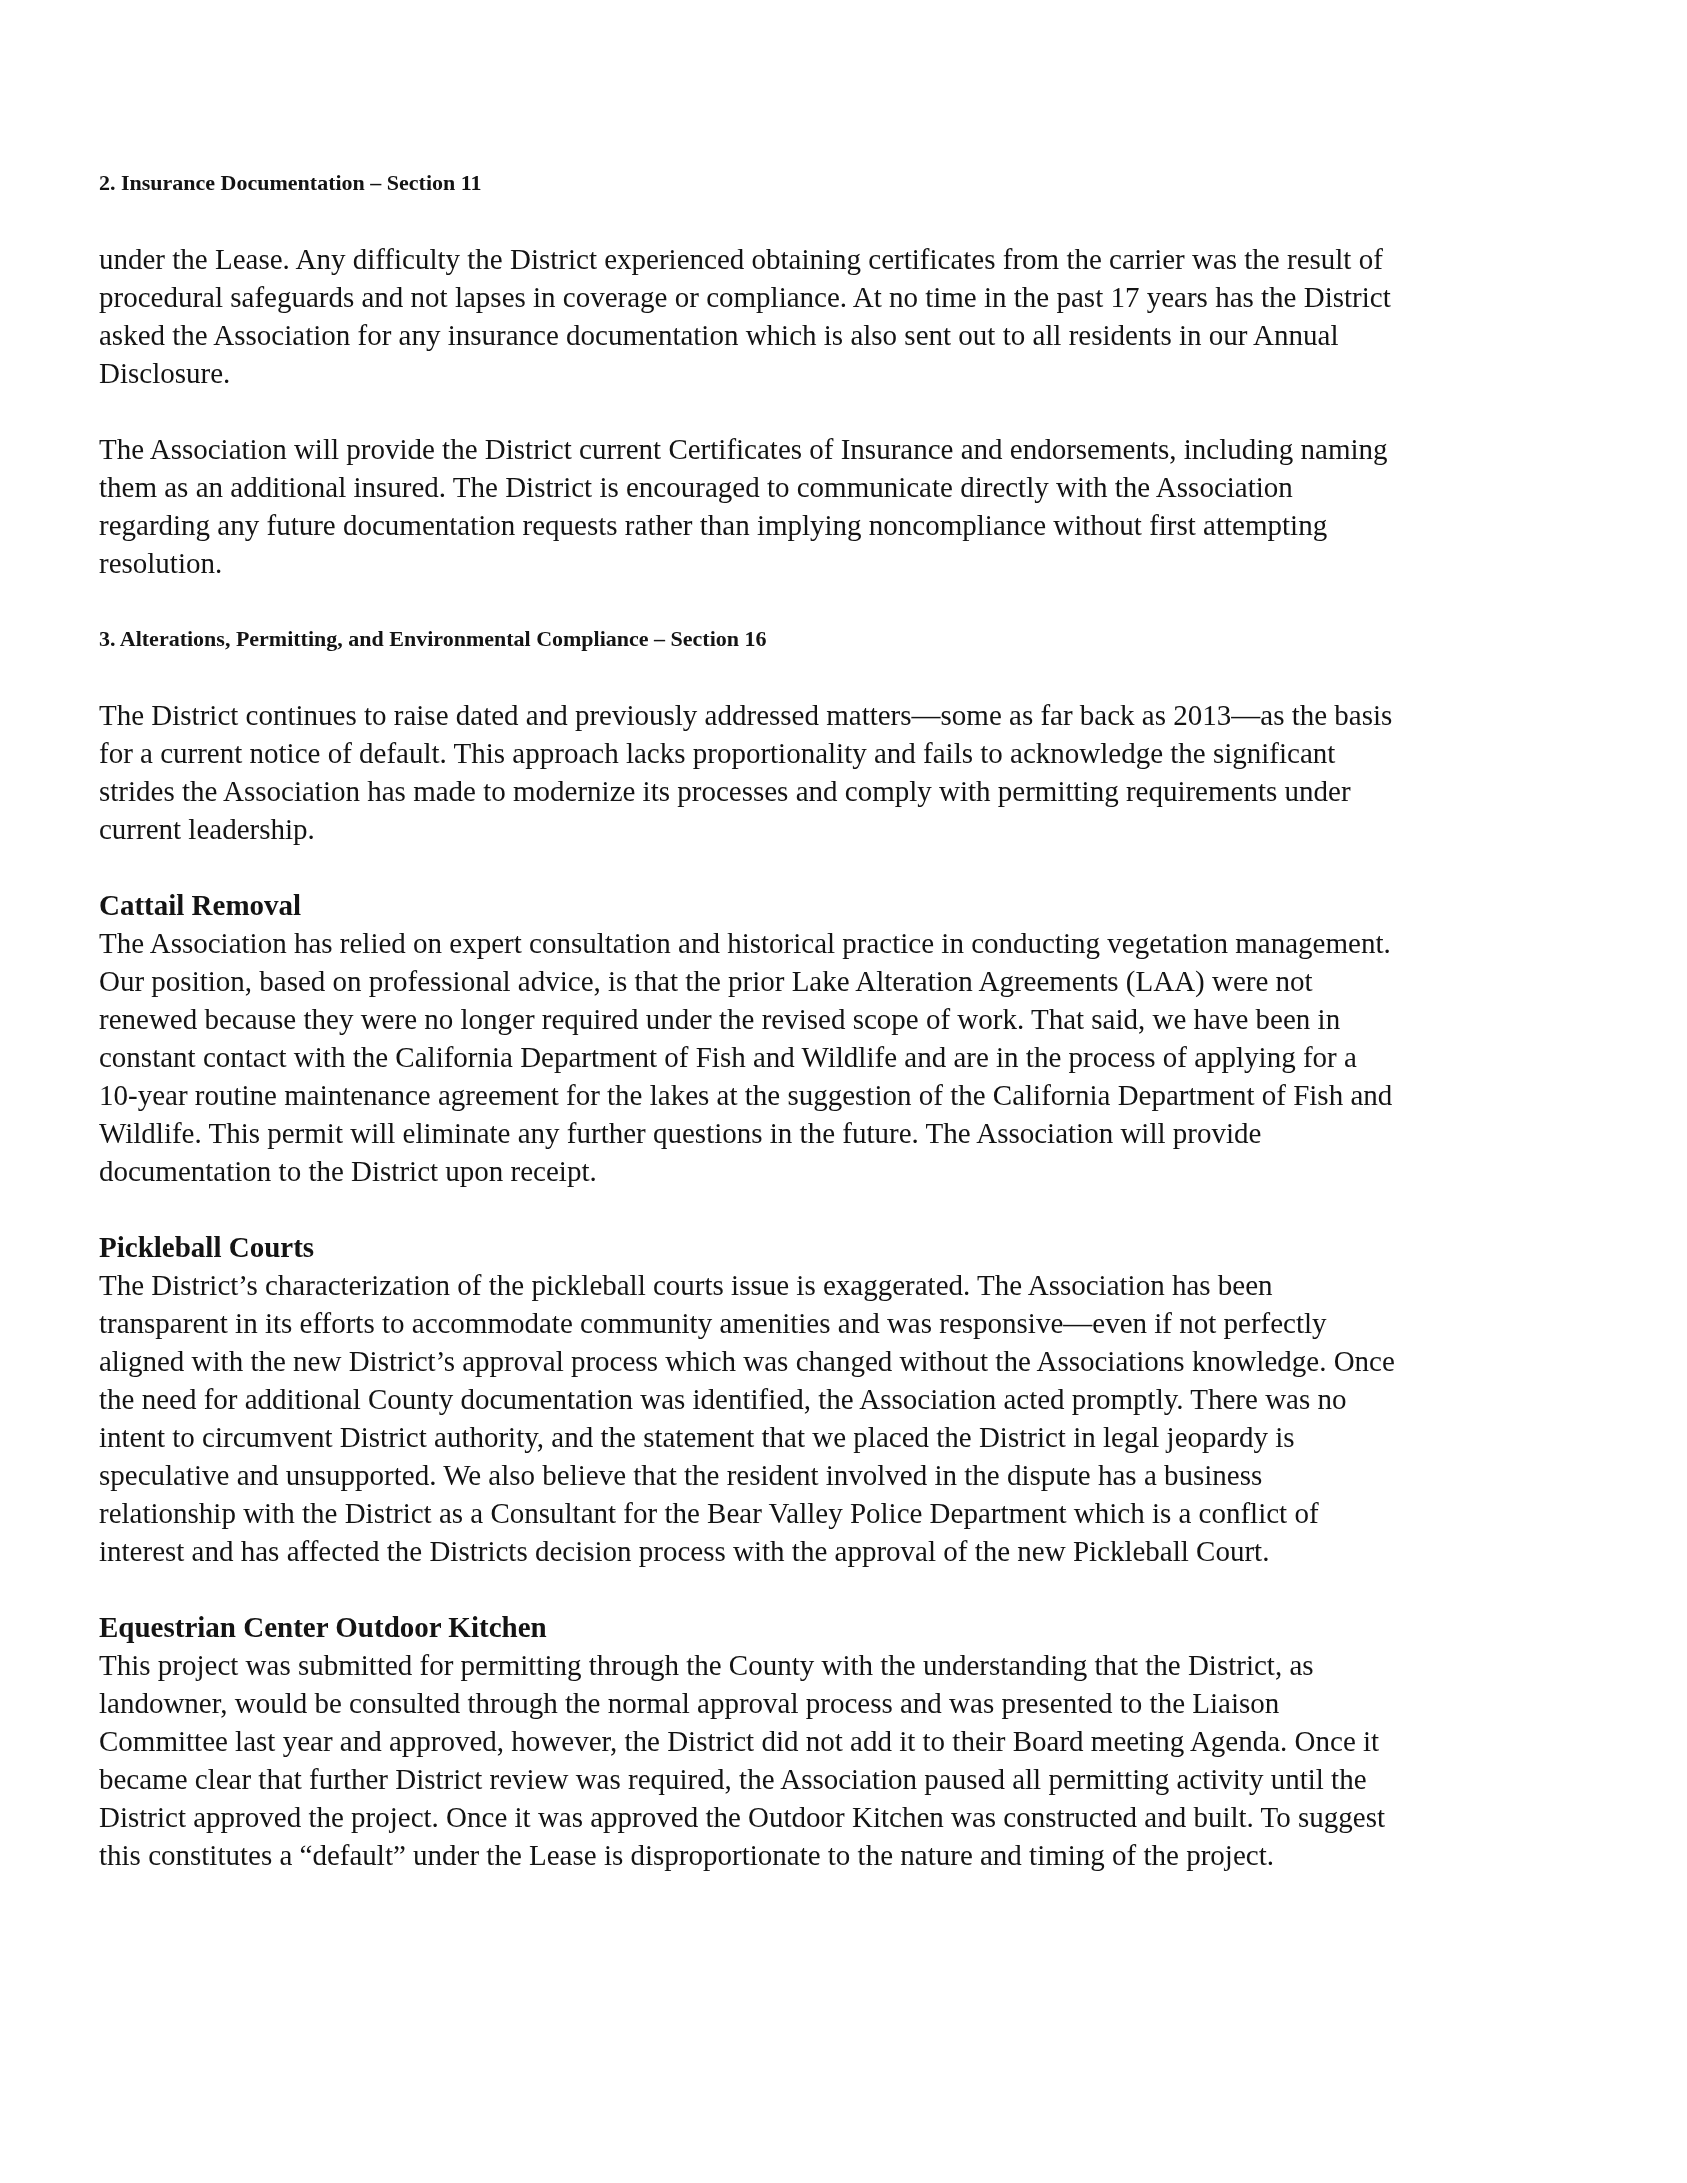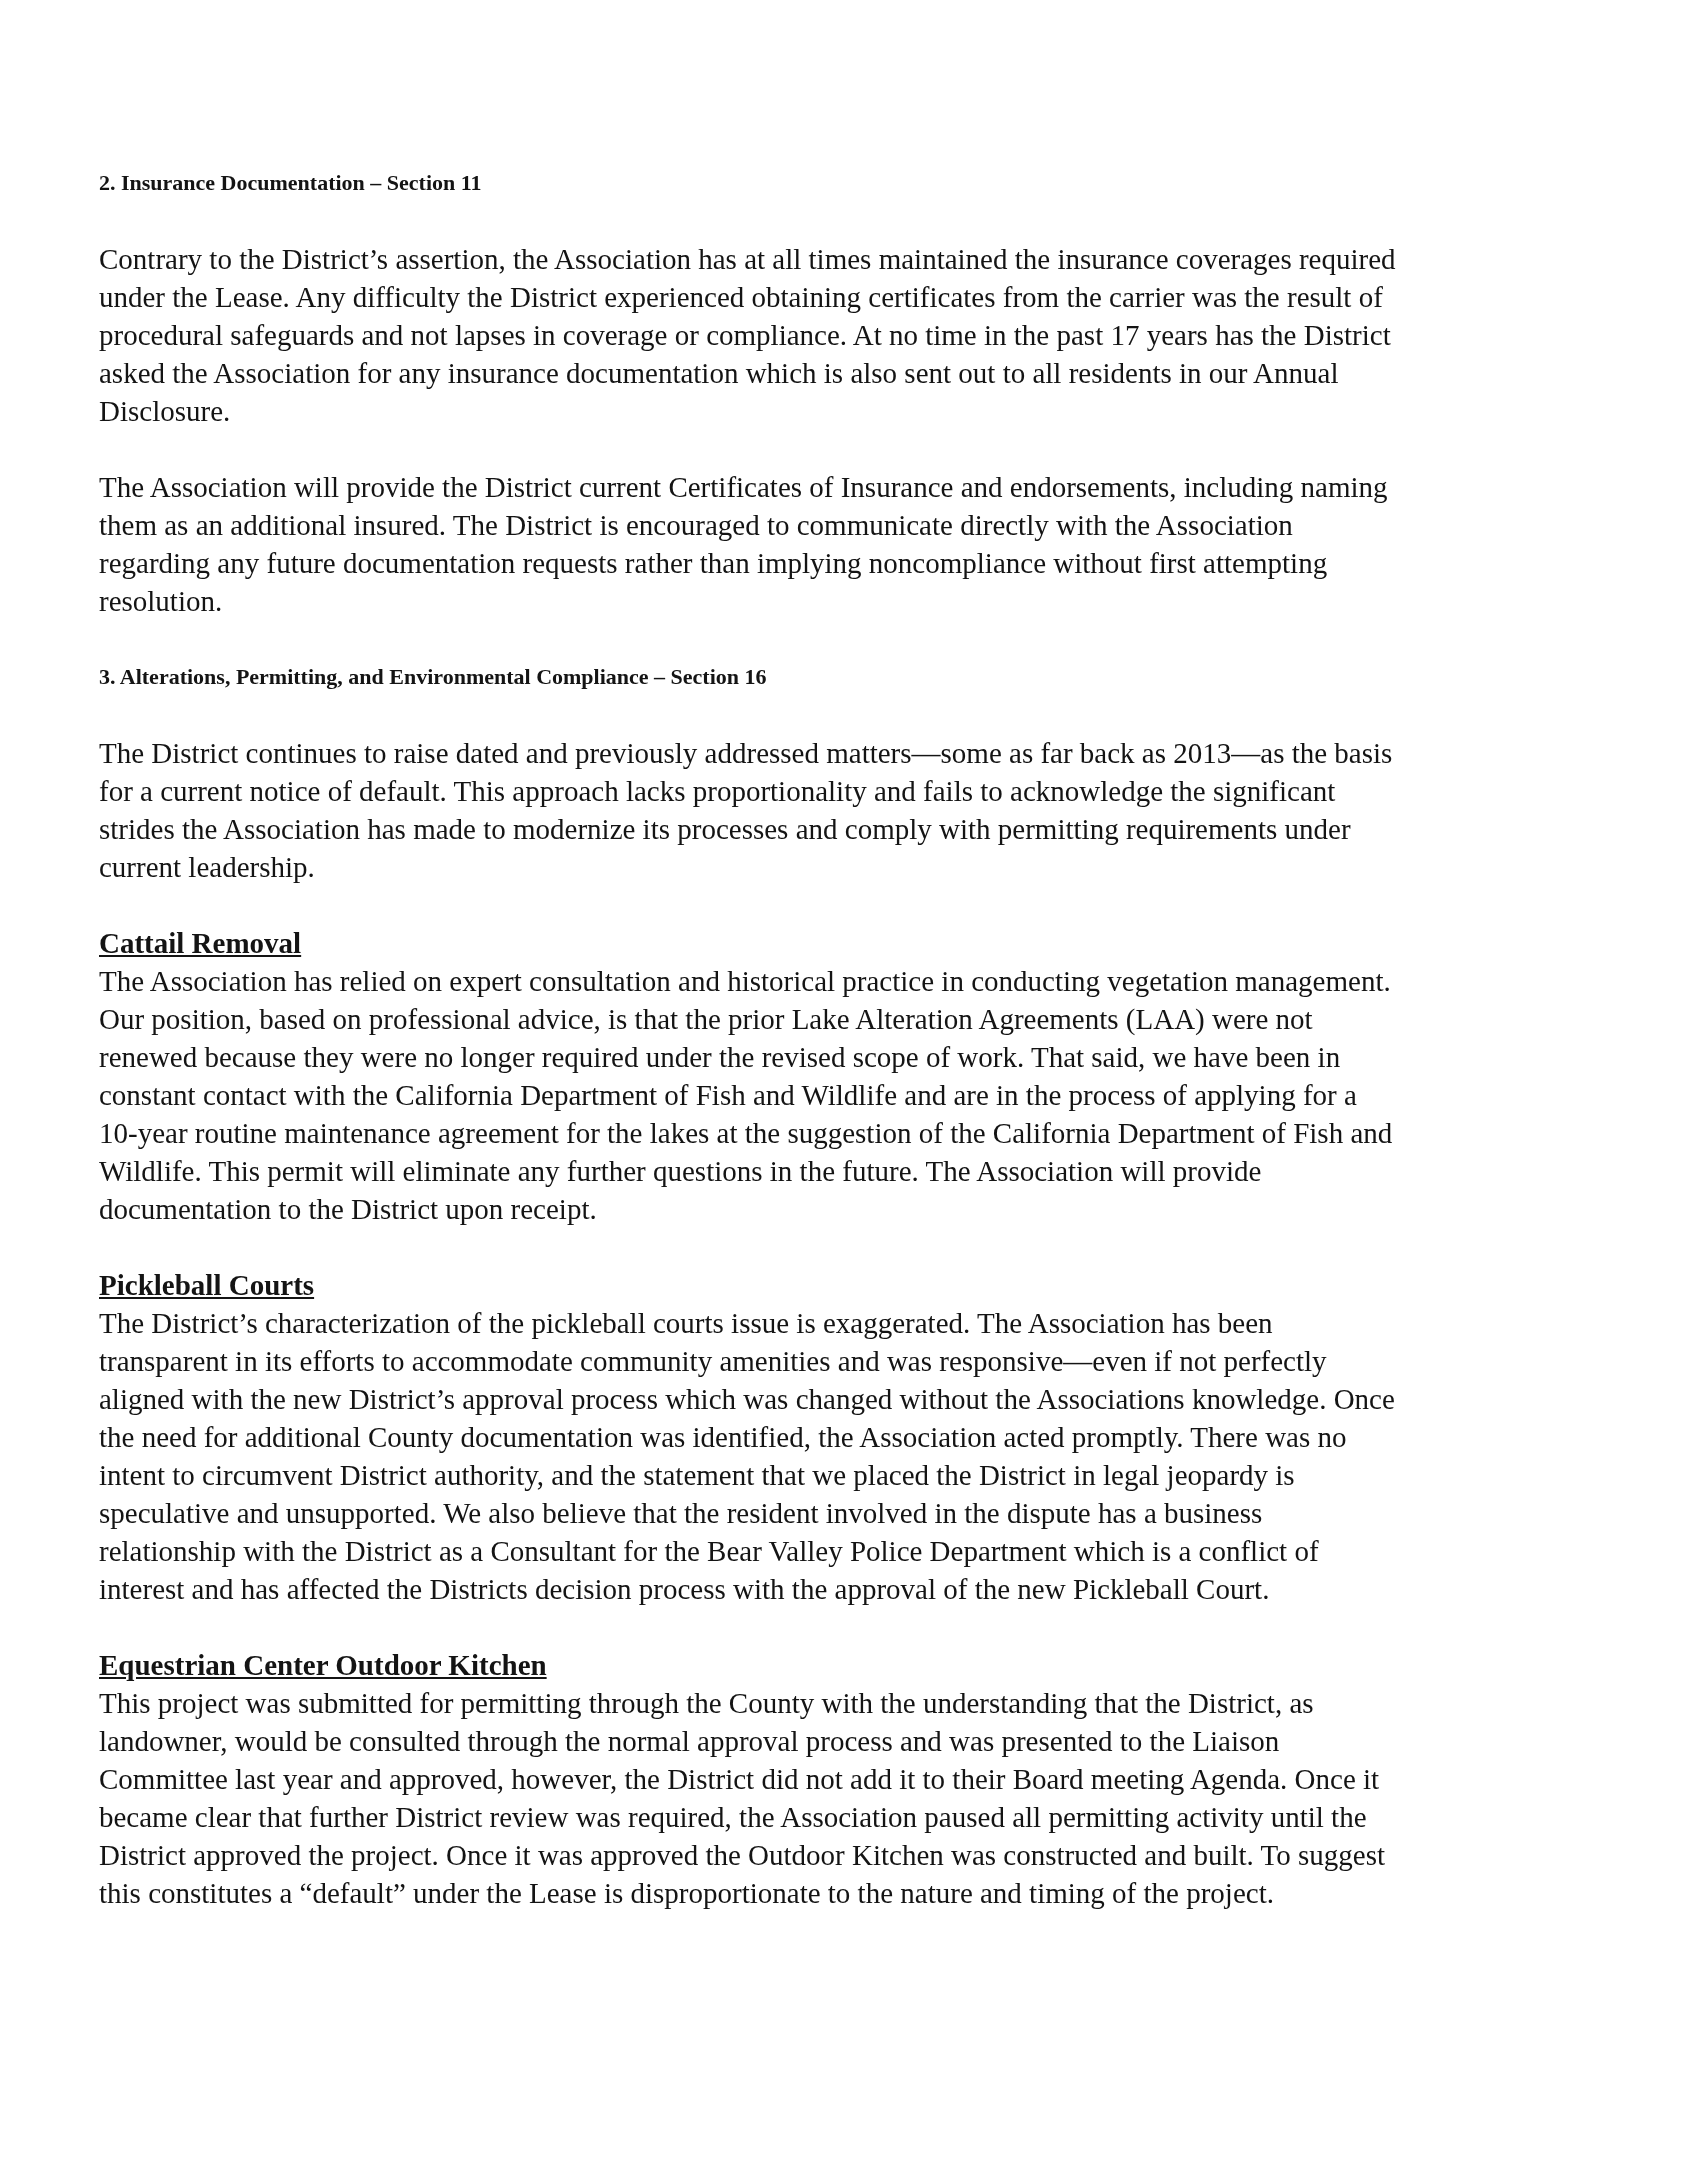--- a/index.html
+++ b/index.html
@@ -30,42 +30,40 @@
     }
     .section-heading {
       margin-bottom: 38px;
     }
     .subheading {
       font-weight: bold;
       font-size: 29px;
       line-height: 38px;
       margin: 0;
       white-space: nowrap;
-      text-decoration: underline;
     }
     .para {
       font-size: 29px;
       line-height: 38px;
       margin: 0 0 38px 0;
     }
     .line {
       display: block;
       white-space: nowrap;
     }
   </style>
 </head>
 <body>
 
 <div class="page">
 
   <section>
     <h2 class="heading section-heading">2. Insurance Documentation – Section 11</h2>
 
     <p class="para">
-      <span class="line">Contrary to the District’s assertion, the Association has at all times maintained the insurance coverages required</span>
       <span class="line">under the Lease. Any difficulty the District experienced obtaining certificates from the carrier was the result of</span>
       <span class="line">procedural safeguards and not lapses in coverage or compliance. At no time in the past 17 years has the District</span>
       <span class="line">asked the Association for any insurance documentation which is also sent out to all residents in our Annual</span>
       <span class="line">Disclosure.</span>
     </p>
 
     <p class="para">
       <span class="line">The Association will provide the District current Certificates of Insurance and endorsements, including naming</span>
       <span class="line">them as an additional insured. The District is encouraged to communicate directly with the Association</span>
       <span class="line">regarding any future documentation requests rather than implying noncompliance without first attempting</span>

